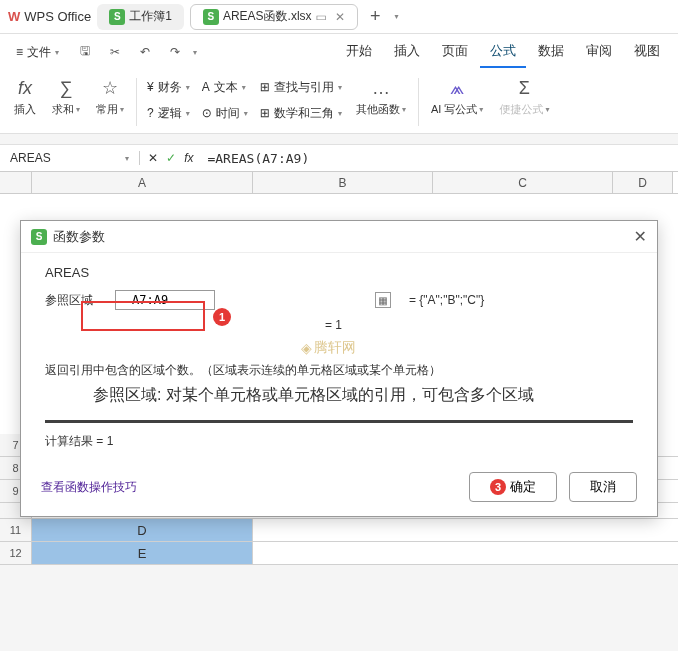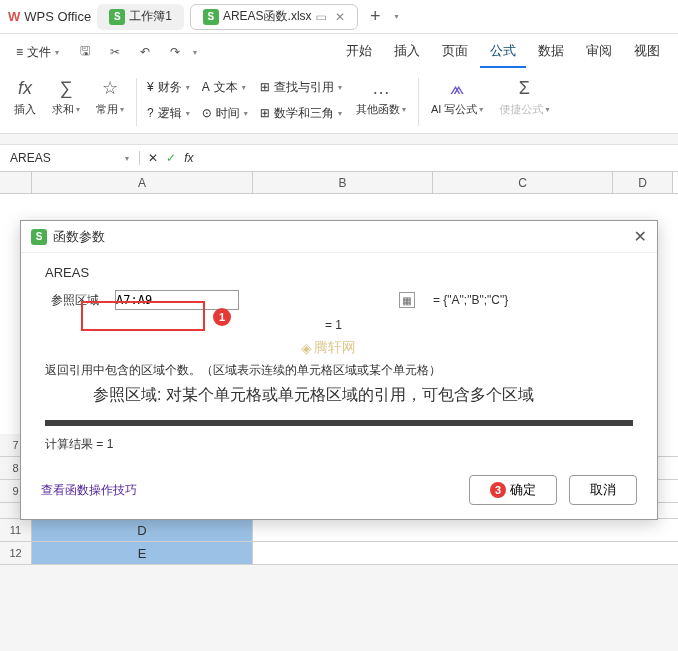--- a/index.html
+++ b/index.html
@@ -63,29 +63,29 @@
 .redbox2 { position: absolute; border: 2.5px solid #e53935; left: 60px; top: 48px; width: 124px; height: 30px; pointer-events: none; }
 .num-circle { position: absolute; width: 18px; height: 18px; border-radius: 50%; background: #e53935; color: #fff; font-size: 11px; display: flex; align-items: center; justify-content: center; font-weight: bold; }
 
 
 .dialog { position: absolute; left: 20px; top: 220px; width: 638px; background: #fff; border: 1px solid #999; box-shadow: 0 4px 16px rgba(0,0,0,0.2); }
 .dialog-title { display: flex; align-items: center; justify-content: space-between; padding: 6px 10px; font-size: 13px; border-bottom: 1px solid #eee; }
 .dialog-close { font-size: 16px; color: #555; }
 .dialog-body { padding: 12px 24px; position: relative; }
 .func-name { font-size: 13px; margin-bottom: 10px; }
 .param-row { display: flex; align-items: center; gap: 10px; margin: 6px 0; }
-.param-label { width: 60px; text-align: center; }
-.param-input { width: 124px; border: 1px solid #999; padding: 2px 0; font-family: monospace; font-size: 12px; }
+.param-label { width: 60px; text-align: left; }
+.param-input { width: 100px; border: 1px solid #999; padding: 2px 16px; font-family: monospace; font-size: 12px; }
 .param-picker { width: 16px; height: 16px; border: 1px solid #999; display: inline-flex; align-items: center; justify-content: center; font-size: 10px; color: #666; margin-left: 150px; }
 .param-result { margin-left: 8px; }
 .equal-one { margin-left: 280px; margin-top: 8px; }
 .watermark { position: absolute; left: 280px; top: 86px; color: #d0b060; font-size: 14px; opacity: 0.7; display: flex; align-items: center; gap: 2px; }
 .desc { margin: 30px 0 6px; font-size: 12px; }
 .desc-sub { margin-left: 48px; margin-bottom: 14px; font-size: 16px; }
-.calc-result { border-top: 6px solid #404040; padding-top: 10px; font-size: 12px; }
+.calc-result { border-top: 3px solid #404040; padding-top: 10px; font-size: 12px; }
 .dialog-footer { display: flex; align-items: center; padding: 10px 20px 14px; }
 .link { color: #4c1d95; }
 .dialog-buttons { margin-left: auto; display: flex; gap: 12px; }
 .btn { padding: 5px 20px; border: 1px solid #999; border-radius: 4px; background: #fff; font-size: 13px; display: flex; align-items: center; gap: 4px; }
 
 .marching-ants { outline: 2px dashed #2e7d32; outline-offset: -1px; }
 </style>
 </head>
 <body>
 
@@ -229,20 +229,21 @@
 <div class="formula-bar">
   <div class="name-box">
     <span>AREAS</span>
     <span class="chevron">▾</span>
   </div>
   <div class="formula-icons">
     <span>✕</span>
     <span class="green-check">✓</span>
     <i>fx</i>
   </div>
+  <div class="formula-input">=AREAS(A7:A9)</div>
 </div>
 
 <div class="grid-area">
   <div class="col-headers">
     <div class="corner"></div>
     <div class="col-header col-A">A</div>
     <div class="col-header col-BC">B</div>
     <div class="col-header col-BC">C</div>
     <div class="col-header col-D">D</div>
   </div>

